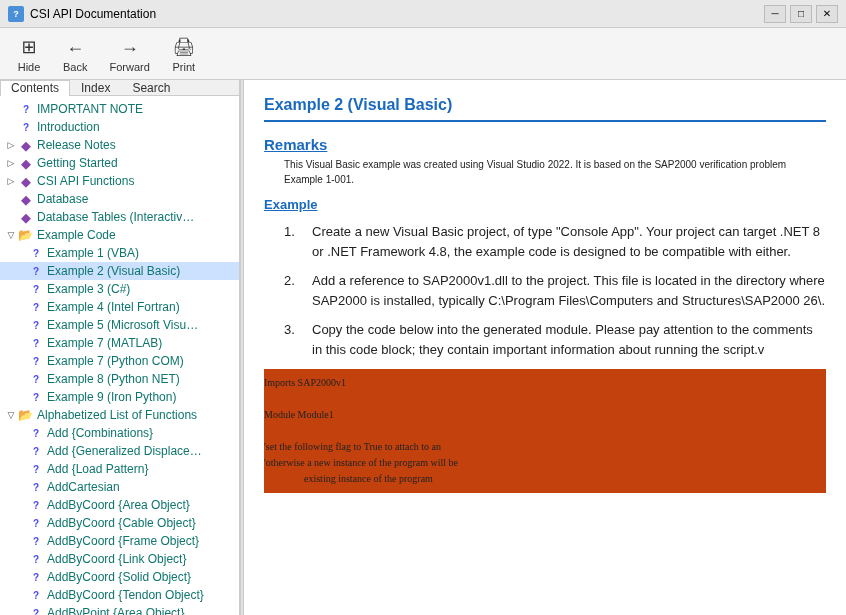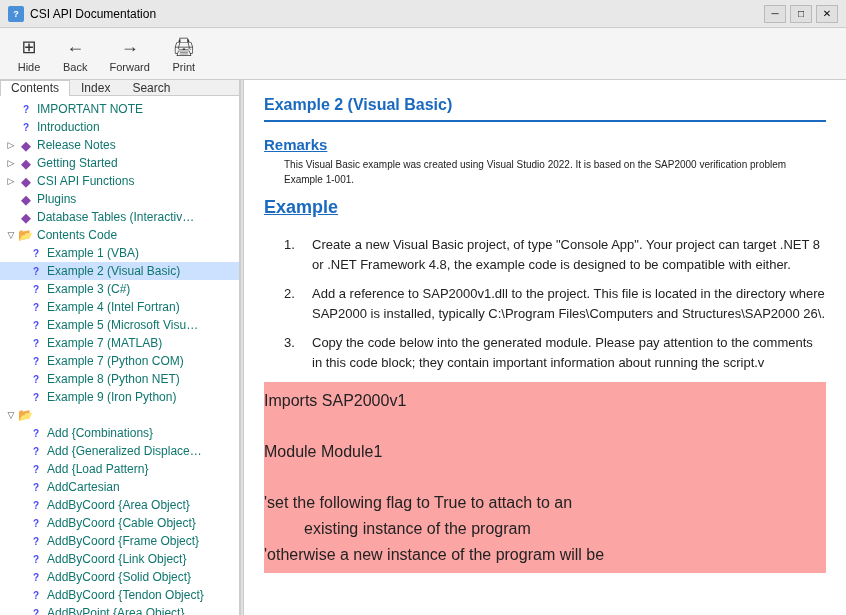--- a/index.html
+++ b/index.html
@@ -162,46 +162,46 @@
     }
     .content-para {
       font-size: 10px;
       color: #222;
       line-height: 1.5;
       margin-bottom: 10px;
       padding-left: 20px;
     }
     .section-subtitle {
       color: #1a6abf;
-      font-size: 18px;
+      font-size: 13px;
       font-weight: bold;
-      margin-bottom: 17px;
+      margin-bottom: 10px;
       text-decoration: underline;
     }
     .numbered-list {
       padding-left: 20px;
       margin-bottom: 10px;
     }
     .numbered-item {
       display: flex;
       gap: 8px;
       margin-bottom: 10px;
       font-size: 13px;
       color: #222;
       line-height: 1.5;
     }
     .numbered-item .num {
       min-width: 20px;
       font-size: 13px;
     }
     .code-block {
-      font-family: Liberation Sans, sans-serif;
-      font-size: 16px;
+      font-family: Liberation Serif, serif;
+      font-size: 10px;
       color: #222;
-      background: #fca5a5;
+      background: #c2410c;
       padding: 6px 0;
       line-height: 1.6;
     }
 
     
     .right-panel::-webkit-scrollbar { width: 14px; }
     .right-panel::-webkit-scrollbar-track { background: #f0f0f0; }
     .right-panel::-webkit-scrollbar-thumb { background: #c0c0c0; border: 1px solid #999; }
 
     .tree-container::-webkit-scrollbar { width: 10px; }
@@ -289,33 +289,33 @@
 
       <div class="tree-item">
         <div class="tree-expander">▷</div>
         <div class="tree-icon icon-purple">◆</div>
         <span class="tree-label">CSI API Functions</span>
       </div>
 
       <div class="tree-item">
         <div class="tree-expander">&nbsp;</div>
         <div class="tree-icon icon-purple">◆</div>
-        <span class="tree-label">Plugins</span>
+        <span class="tree-label">Database</span>
       </div>
 
       <div class="tree-item">
         <div class="tree-expander">&nbsp;</div>
         <div class="tree-icon icon-purple">◆</div>
         <span class="tree-label" style="overflow:hidden;text-overflow:ellipsis;max-width:160px;">Database Tables (Interactive Editin…</span>
       </div>
 
       <div class="tree-item">
         <div class="tree-expander">▽</div>
         <div class="tree-icon icon-folder-open">📂</div>
-        <span class="tree-label">Contents Code</span>
+        <span class="tree-label">Example Code</span>
       </div>
 
       <div class="tree-item indent-1">
         <div class="tree-expander">&nbsp;</div>
         <div class="tree-icon icon-question">?</div>
         <span class="tree-label">Example 1 (VBA)</span>
       </div>
 
       <div class="tree-item indent-1 selected">
         <div class="tree-expander">&nbsp;</div>
@@ -361,20 +361,21 @@
 
       <div class="tree-item indent-1">
         <div class="tree-expander">&nbsp;</div>
         <div class="tree-icon icon-question">?</div>
         <span class="tree-label">Example 9 (Iron Python)</span>
       </div>
 
       <div class="tree-item">
         <div class="tree-expander">▽</div>
         <div class="tree-icon icon-folder-open">📂</div>
+        <span class="tree-label">Alphabetized List of Functions</span>
       </div>
 
       <div class="tree-item indent-1">
         <div class="tree-expander">&nbsp;</div>
         <div class="tree-icon icon-question">?</div>
         <span class="tree-label">Add {Combinations}</span>
       </div>
 
       <div class="tree-item indent-1">
         <div class="tree-expander">&nbsp;</div>
@@ -464,17 +465,17 @@
         <span>Copy the code below into the generated module. Please pay attention to the comments in this code block; they contain important information about running the script.v</span>
       </div>
     </div>
 
     <div class="code-block">
       <div>Imports SAP2000v1</div>
       <div>&nbsp;</div>
       <div>Module Module1</div>
       <div>&nbsp;</div>
       <div>        'set the following flag to True to attach to an</div>
+      <div>        'otherwise a new instance of the program will be</div>
       <div style="padding-left:40px;">        existing instance of the program</div>
-      <div>        'otherwise a new instance of the program will be</div>
     </div>
   </div>
 </div>
 
 </body></html>

